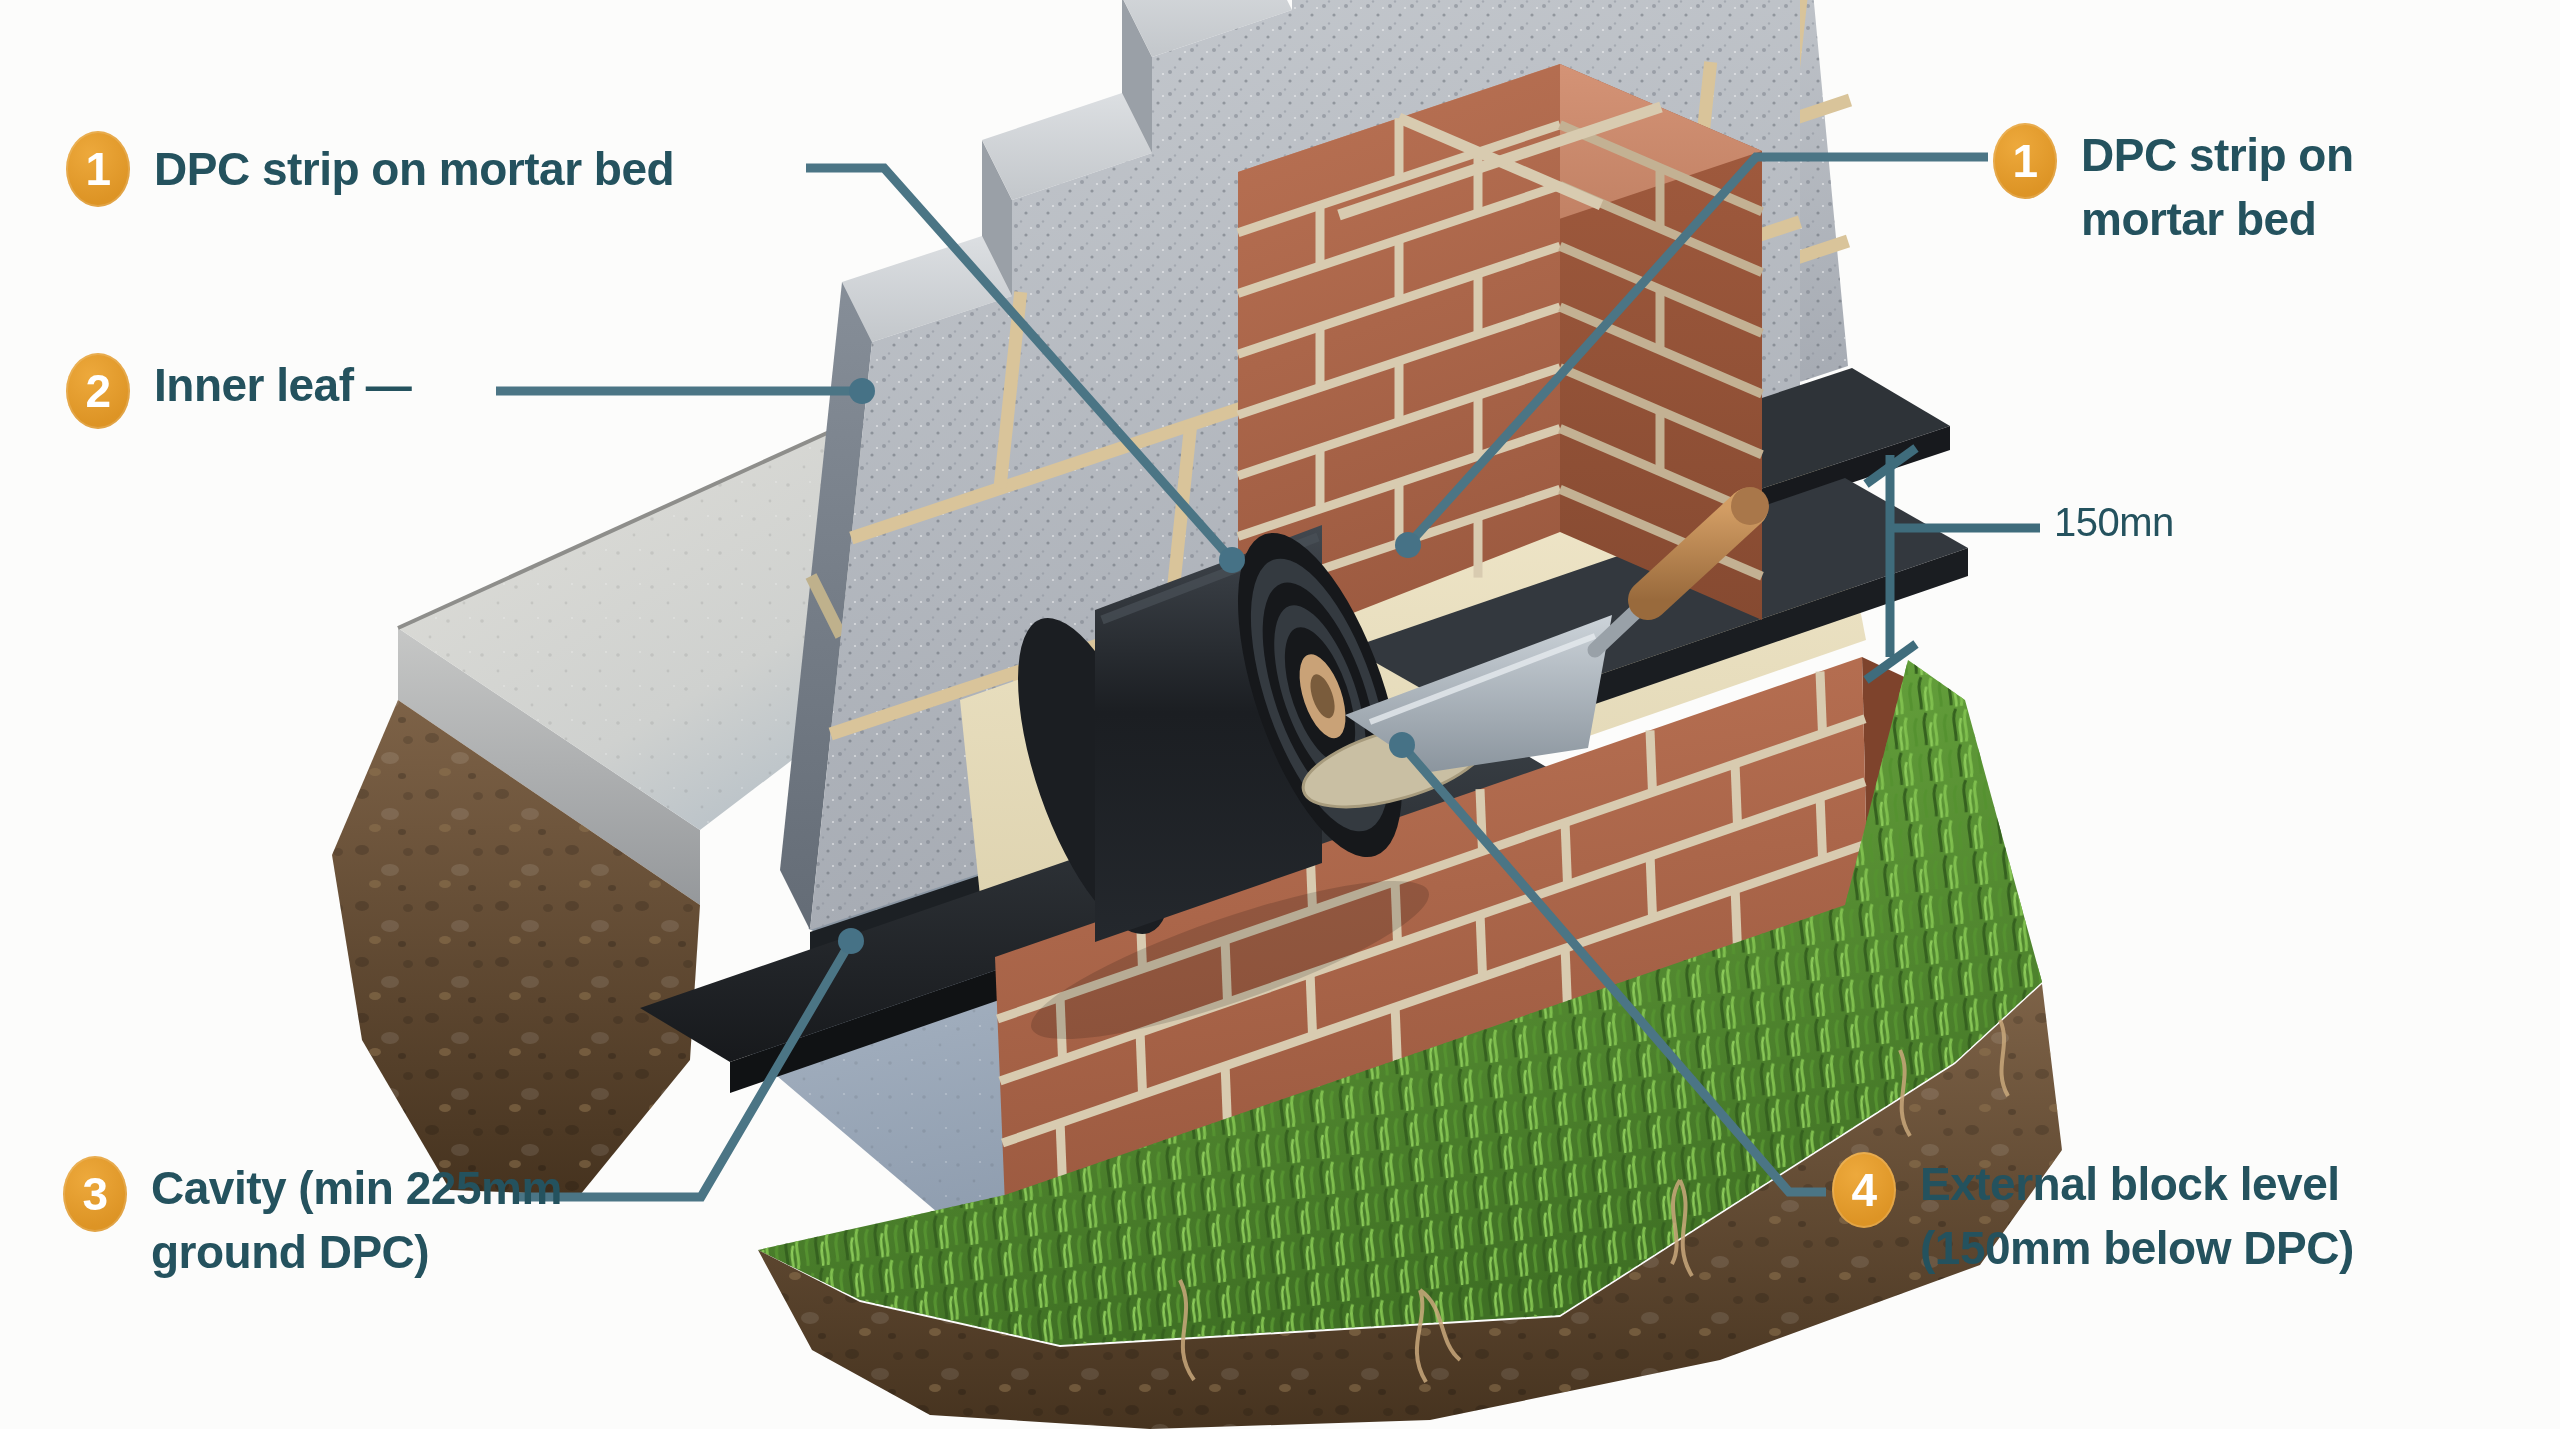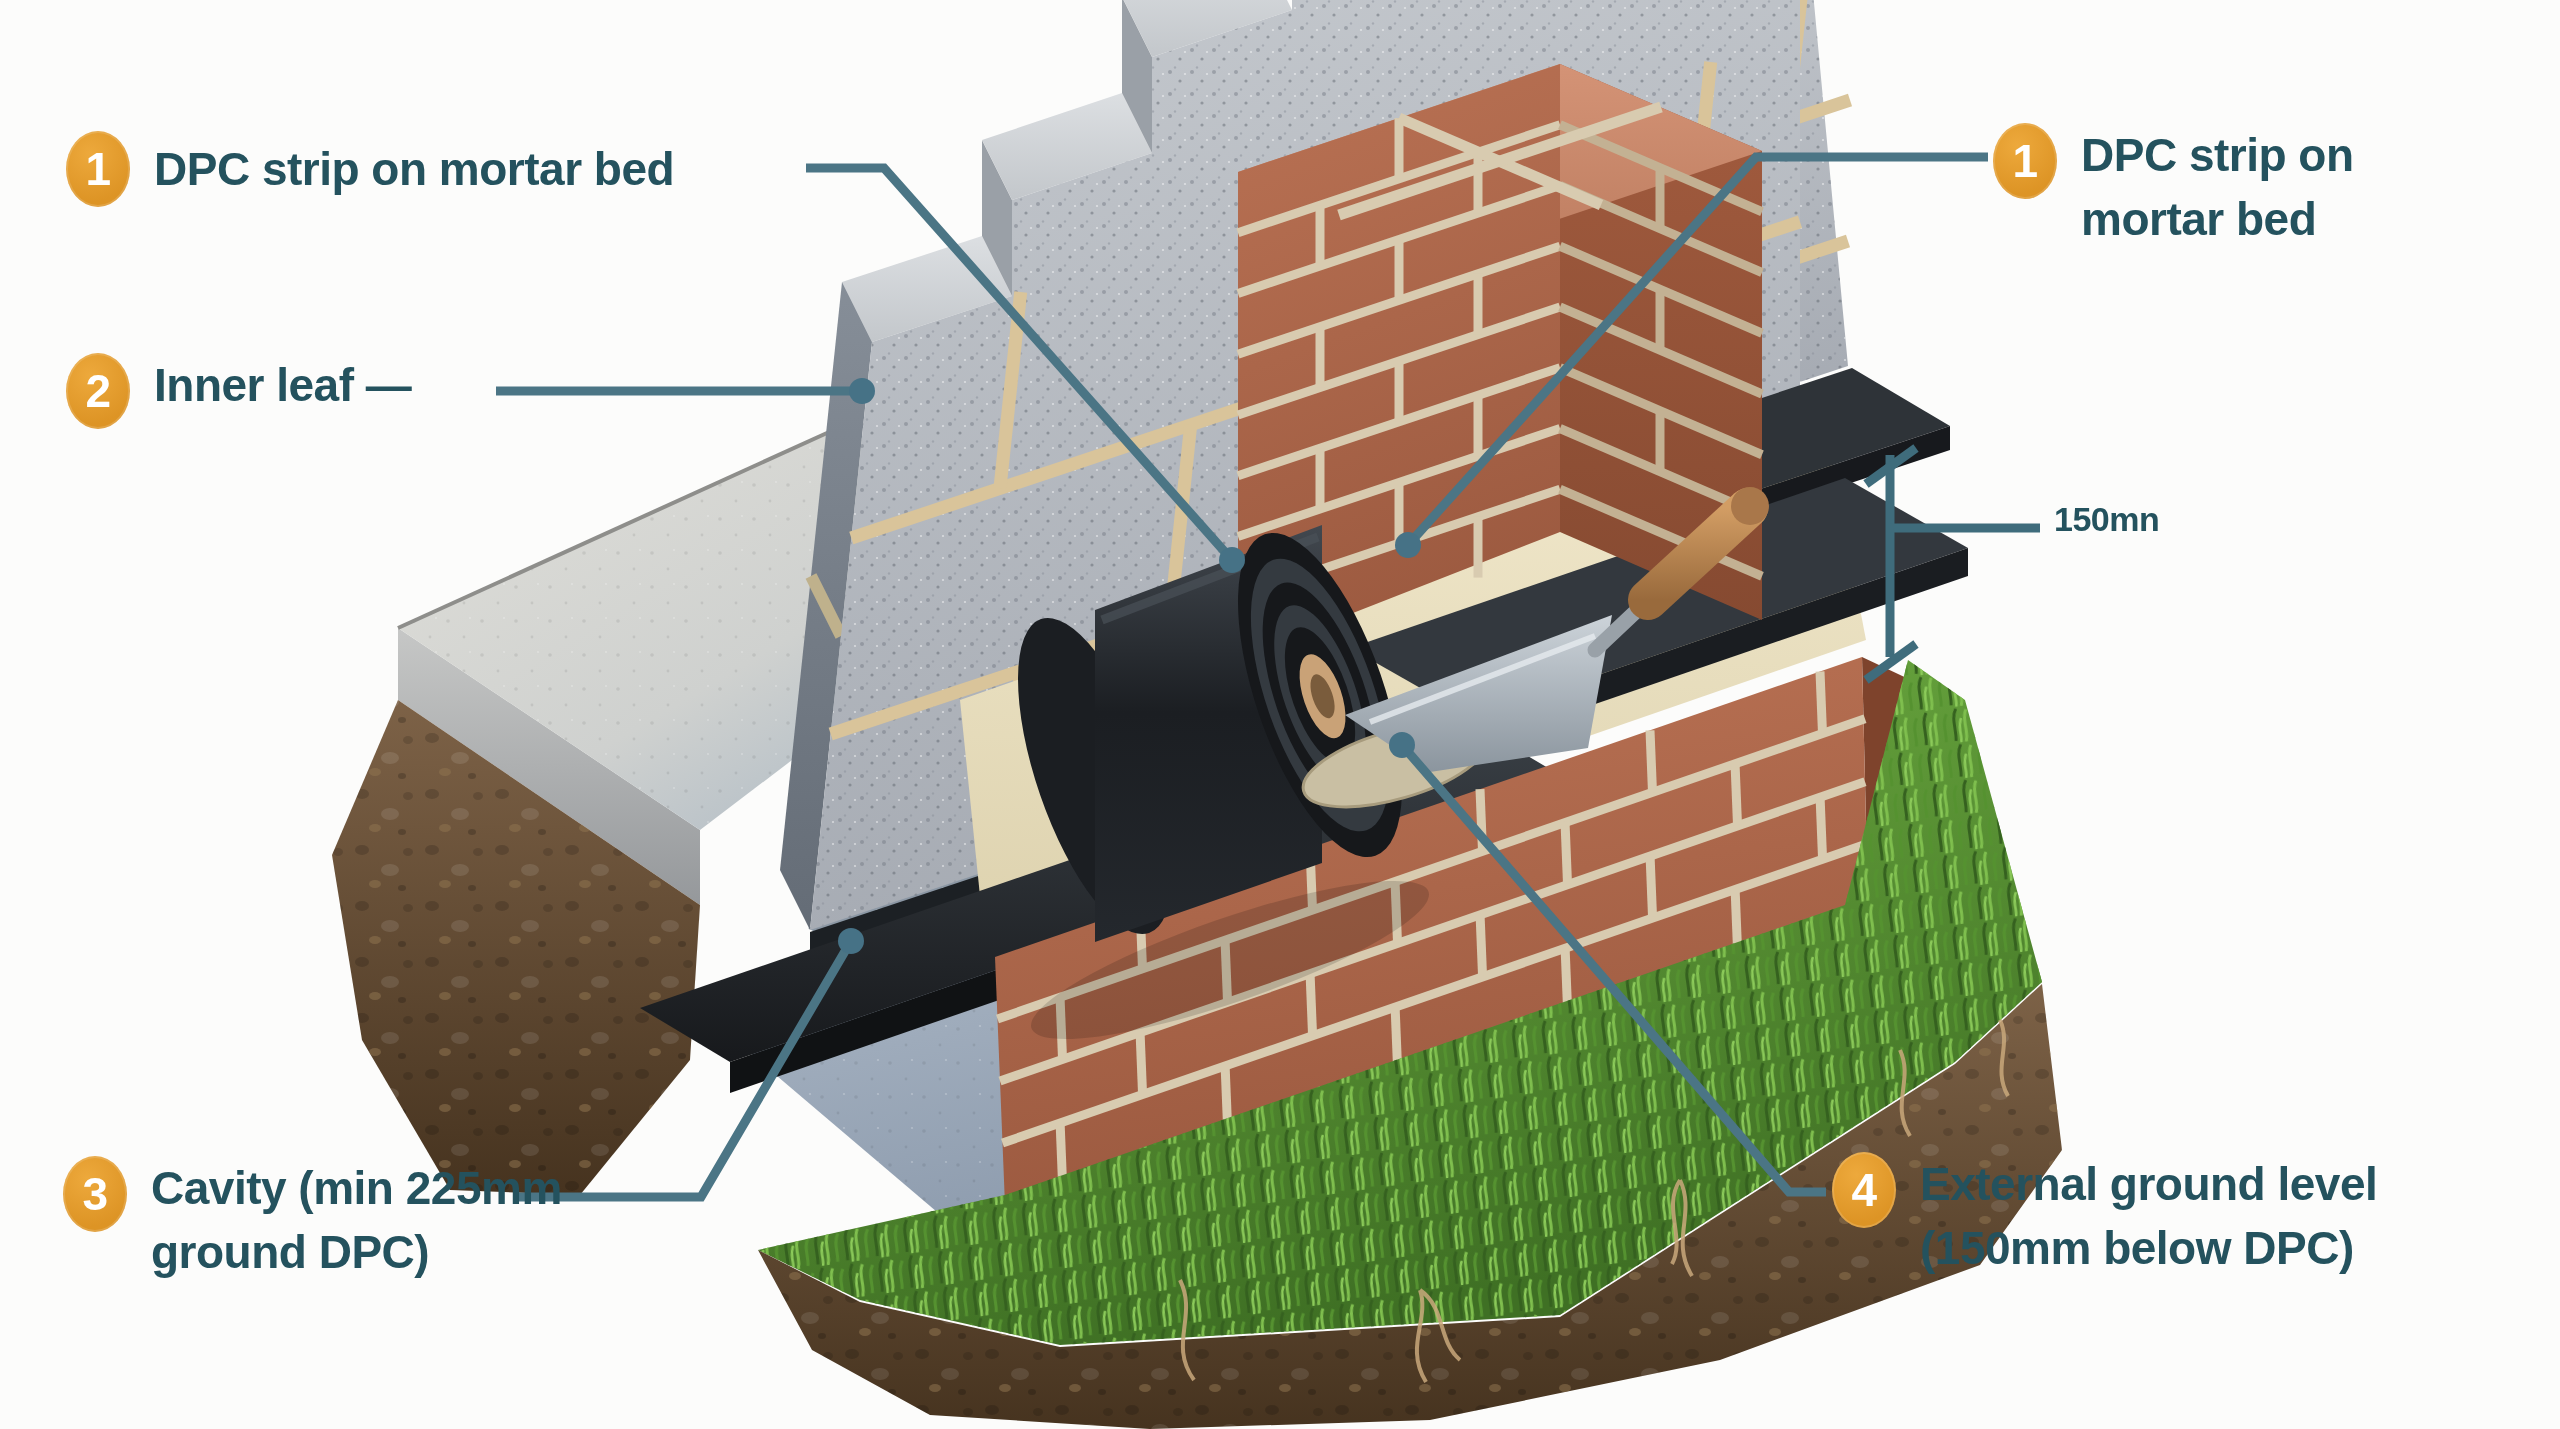--- a/index.html
+++ b/index.html
@@ -16,21 +16,21 @@
   }
   .callout.single{align-items:center;}
   .badge{
     flex:none;width:64px;height:76px;border-radius:50%;
     background:radial-gradient(circle at 38% 30%, #eda93c, #dd9425 72%);
     color:#fff;font-size:46px;font-weight:700;
     display:flex;align-items:center;justify-content:center;
     box-shadow:inset 0 0 0 2px rgba(255,255,255,.15);
   }
   .dim-label{
-    position:absolute;font-weight:700;font-size:34px;color:#24525E;
+    position:absolute;font-weight:400;font-size:40px;color:#24525E;
     letter-spacing:-0.5px;white-space:nowrap;
   }
 </style>
 </head>
 <body>
 
 <div class="stage">
 
 <svg class="artwork" width="2560" height="1429" viewBox="0 0 2560 1429">
   <defs>
@@ -371,20 +371,20 @@
   <div class="badge">1</div>
   <div class="callout-text">
     <div>DPC strip on</div>
     <div>mortar bed</div>
   </div>
 </div>
 
 <div class="callout" style="left:1832px;top:1152px">
   <div class="badge">4</div>
   <div class="callout-text">
-    <div>External ground level</div>
+    <div>External block level</div>
     <div>(150mm below DPC)</div>
   </div>
 </div>
 
 <div class="dim-label" style="left:2054px;top:500px">150mn</div>
 
 </div>
 
 </body></html>

